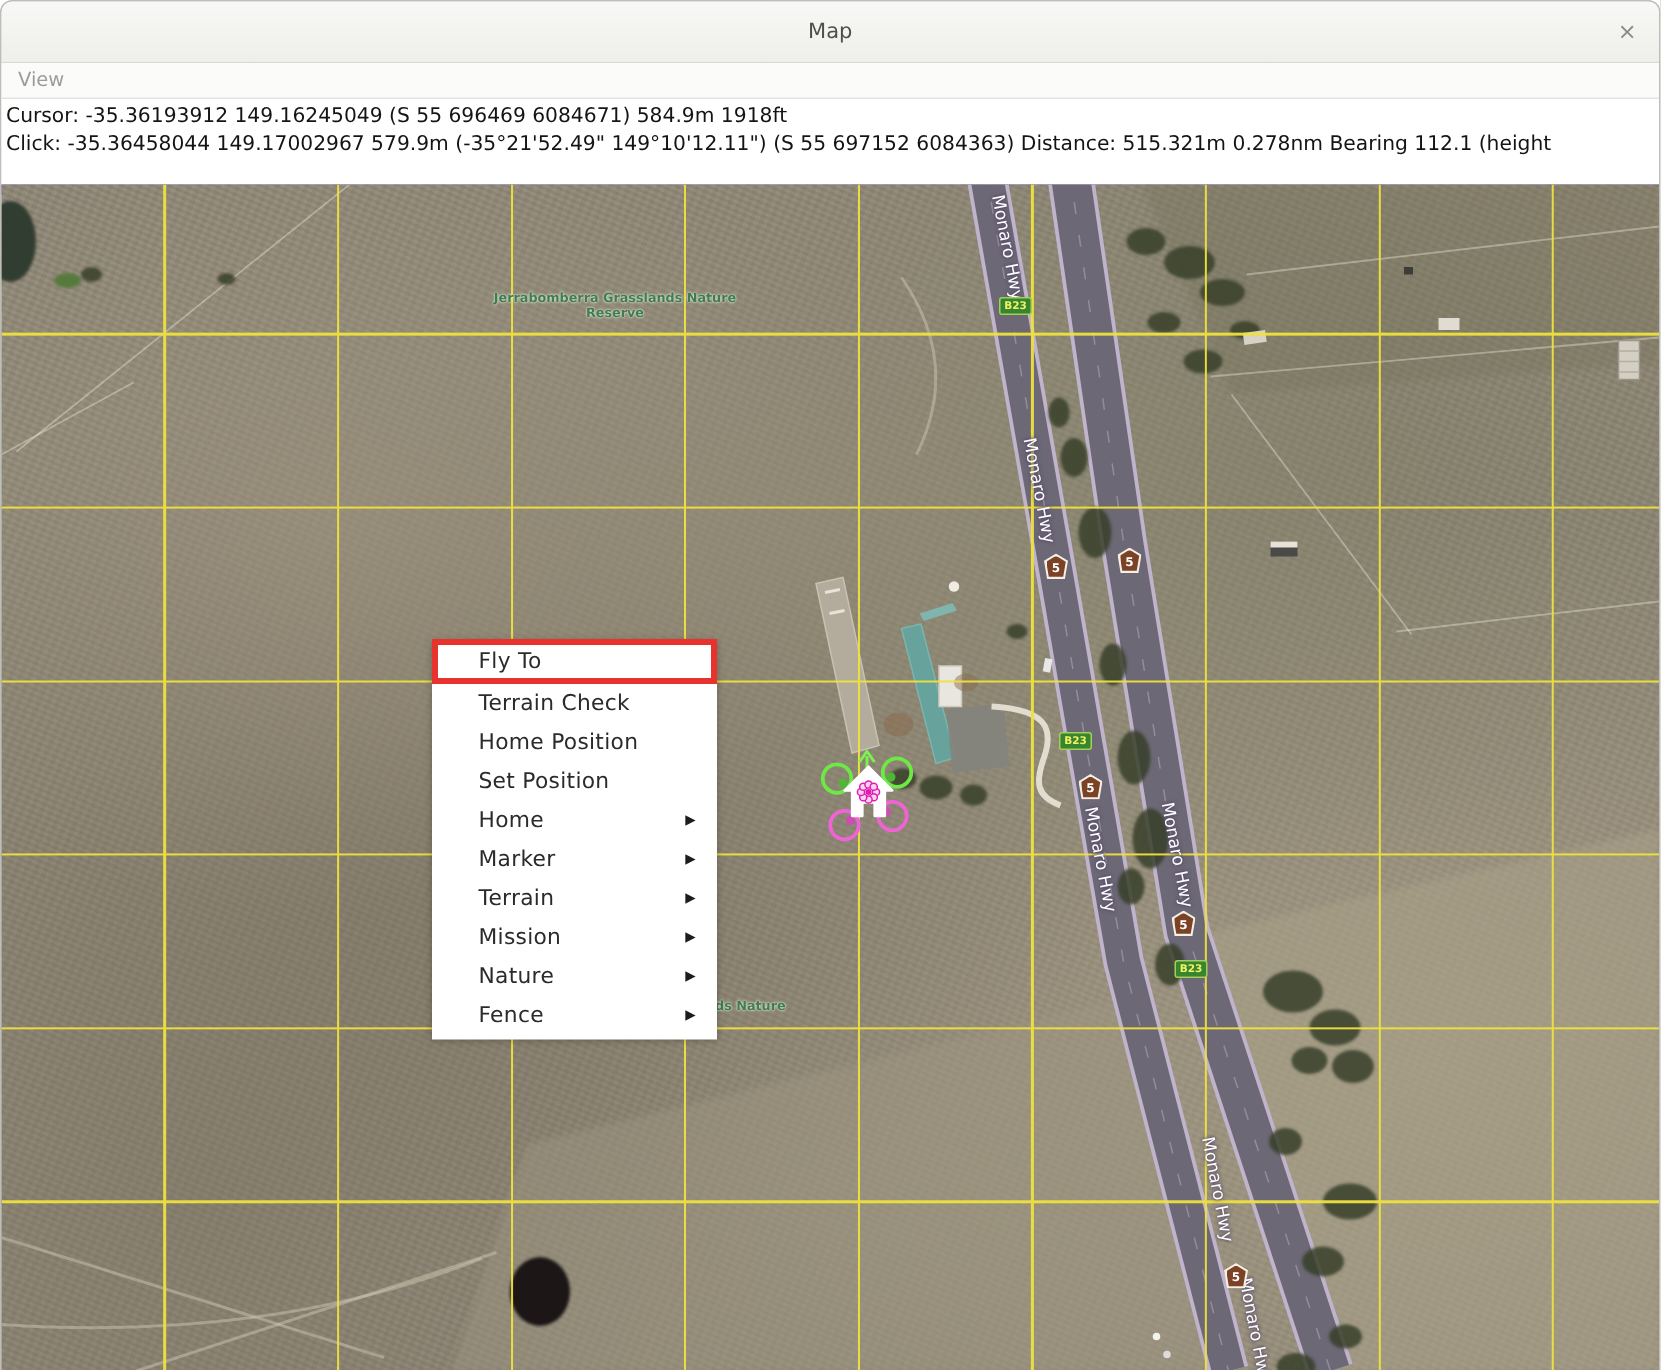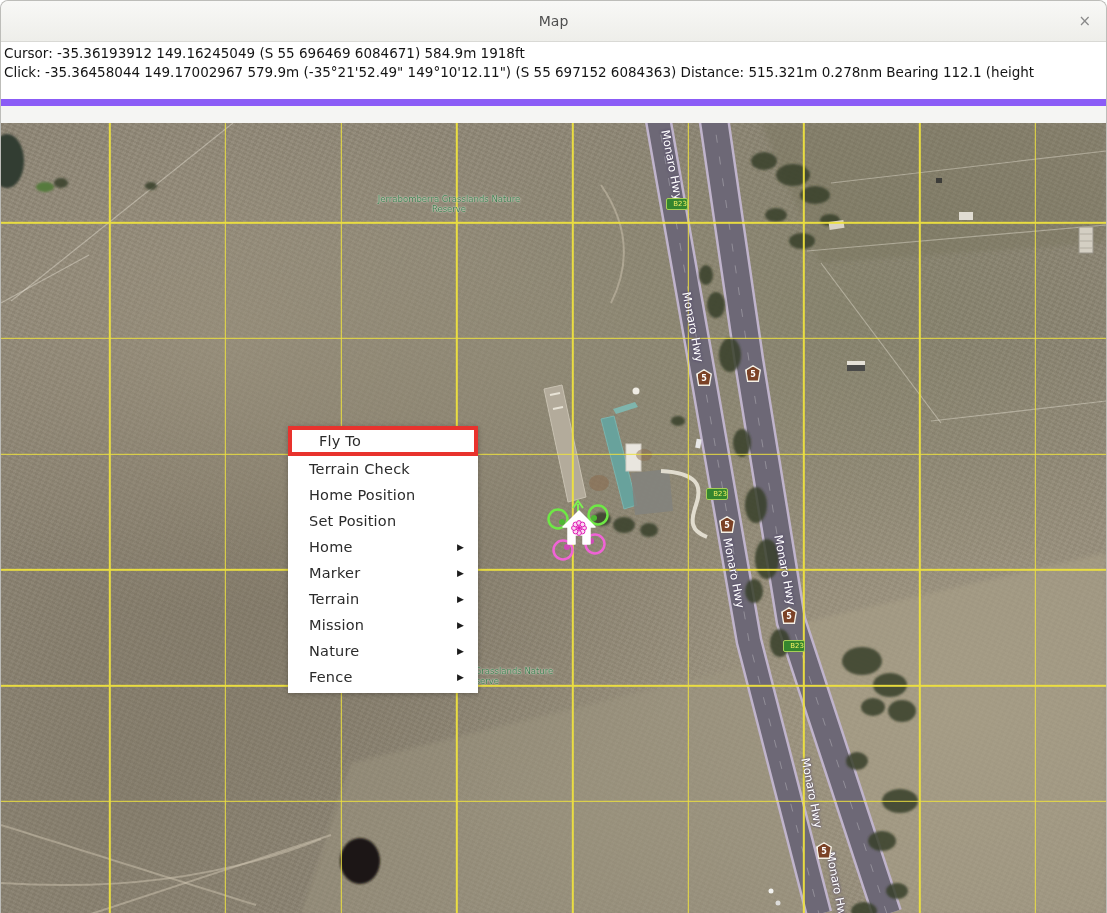--- a/index.html
+++ b/index.html
@@ -33,49 +33,52 @@
   .layer{position:absolute;left:0;top:0;width:1105px;height:791px;pointer-events:none;}
   .grid{z-index:2;
     background-image:
       repeating-linear-gradient(to right, rgba(0,0,0,0) 0, rgba(0,0,0,0) 114.2px, #efe23e 114.2px, #efe23e 115.7px),
       repeating-linear-gradient(to bottom, rgba(0,0,0,0) 0, rgba(0,0,0,0) 114.2px, #efe23e 114.2px, #efe23e 115.7px);
     background-position:-6.2px -15.2px;opacity:0.95;}
   svg.layer{z-index:1;}
   svg.vlayer{z-index:4;}
   .labels{z-index:3;}
   
-  .reserve{position:absolute;width:176px;text-align:center;font-size:8.5px;font-weight:normal;color:#3f7c4f;
-    text-shadow:0 0 2px rgba(238,244,230,0.9),0 0 1px rgba(238,244,230,0.9);margin-left:39px;}
+  .reserve{position:absolute;width:176px;text-align:center;font-size:8.5px;font-weight:bold;color:#3f7c4f;
+    text-shadow:0 0 2px rgba(238,244,230,0.9),0 0 1px rgba(238,244,230,0.9);}
   .hwy{position:absolute;width:80px;text-align:center;font-size:11.5px;color:#ffffff;
     transform:rotate(79deg);text-shadow:0 0 3px #55496a,0 0 2px #55496a;}
   .b23{position:absolute;width:22px;height:12px;background:#35862e;border:1px solid #a6ce57;border-radius:2px;
-    box-sizing:border-box;color:#f2ef62;font-size:7px;font-weight:normal;text-align:right;line-height:10px;}
+    box-sizing:border-box;color:#f2ef62;font-size:7px;font-weight:bold;text-align:center;line-height:10px;}
   .t5o{position:absolute;width:16px;height:17px;background:#f4f0e6;
     clip-path:polygon(50% 0,100% 28%,87% 100%,13% 100%,0 28%);}
   .t5{position:absolute;left:1.5px;top:1.5px;width:13px;height:14px;background:#7b4226;
     clip-path:polygon(50% 0,100% 28%,87% 100%,13% 100%,0 28%);
     color:#fff;font-size:8px;font-weight:bold;text-align:center;line-height:16px;}
   
   .cm{position:absolute;left:287px;top:303px;width:190px;background:#ffffff;z-index:10;
     padding-bottom:3px;box-shadow:0 1px 5px rgba(0,0,0,0.28);}
-  .cm-item{position:relative;height:26px;line-height:26px;padding-left:21px;font-size:14.5px;color:#2b2b2b;
+  .cm-item{position:relative;height:26px;line-height:26px;padding-left:31px;font-size:14.5px;color:#2b2b2b;
     letter-spacing:0.2px;box-sizing:border-box;cursor:default;}
   .cm-item.hl{height:30px;line-height:22px;border:4px solid #e8322d;padding-left:27px;}
   .cm-arrow{position:absolute;right:14px;top:50%;transform:translateY(-50%);font-size:9px;color:#1c1c1c;}
 </style>
 </head>
 <body>
 
 <div class="window">
 
   <div class="titlebar">
     <div class="title">Map</div>
     <div class="close">×</div>
   </div>
 
+  <div class="menubar">
+    <span class="menu-view">View</span>
+  </div>
 
   <div class="statusbar">
     <div class="sline">Cursor: -35.36193912 149.16245049 (S 55 696469 6084671) 584.9m 1918ft</div>
     <div class="sline">Click: -35.36458044 149.17002967  579.9m (-35°21'52.49" 149°10'12.11") (S 55 697152 6084363)  Distance: 515.321m 0.278nm Bearing 112.1 (height</div>
   </div>
 
   <div class="map">
 
     <svg class="layer" viewBox="0 0 1105 791">
       <defs>

